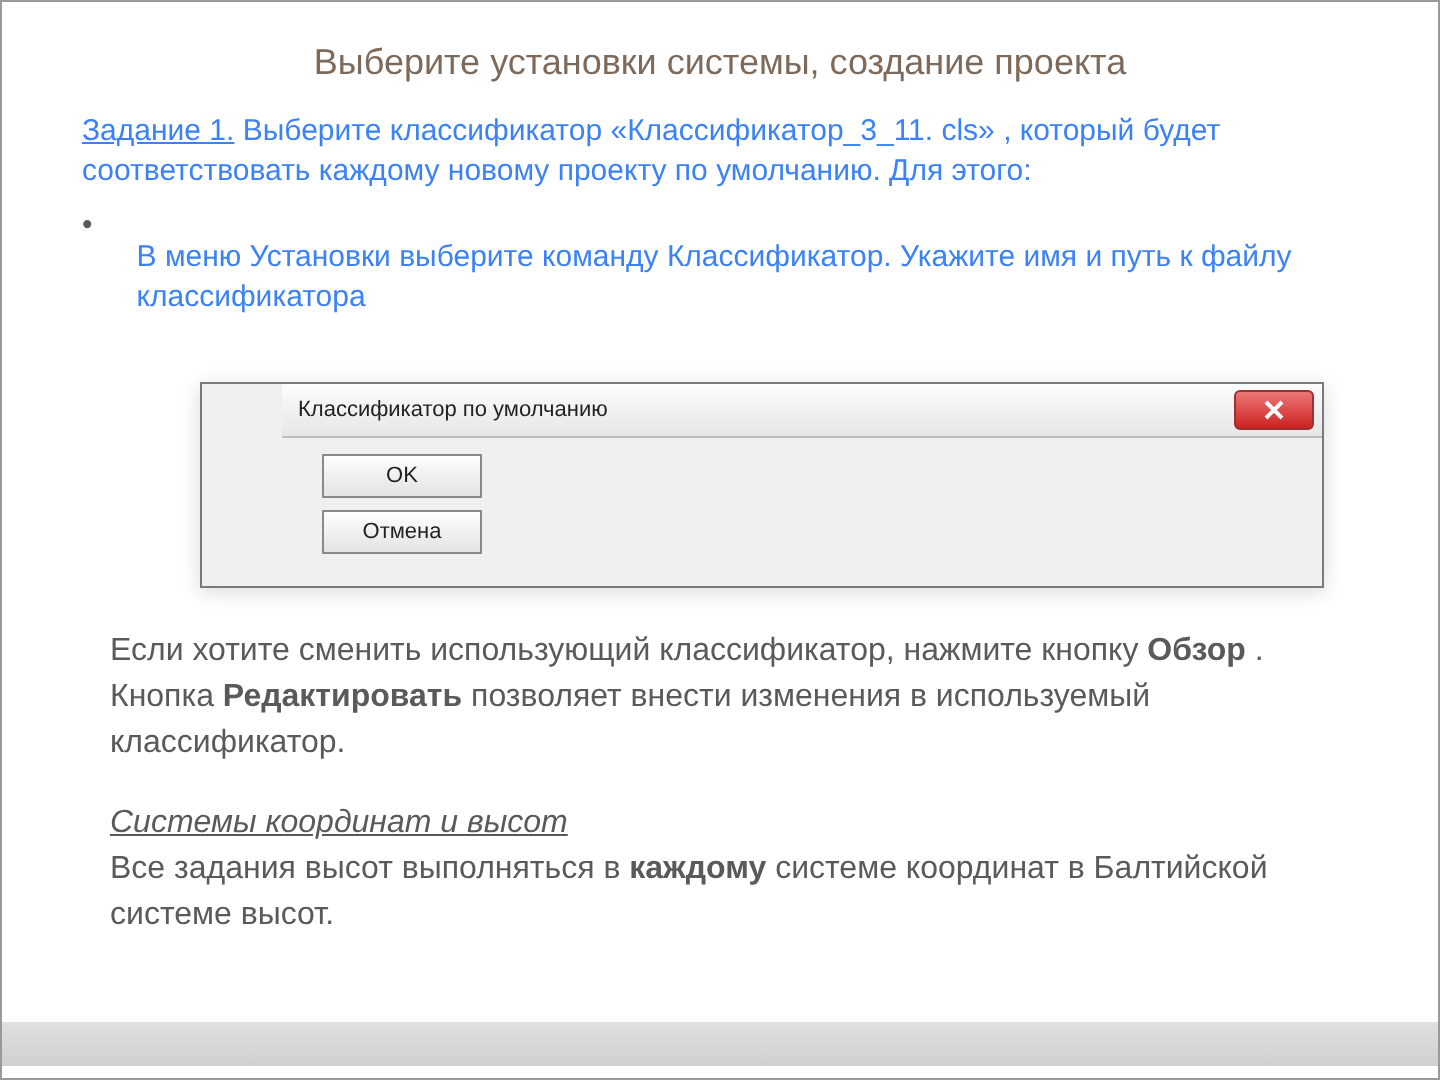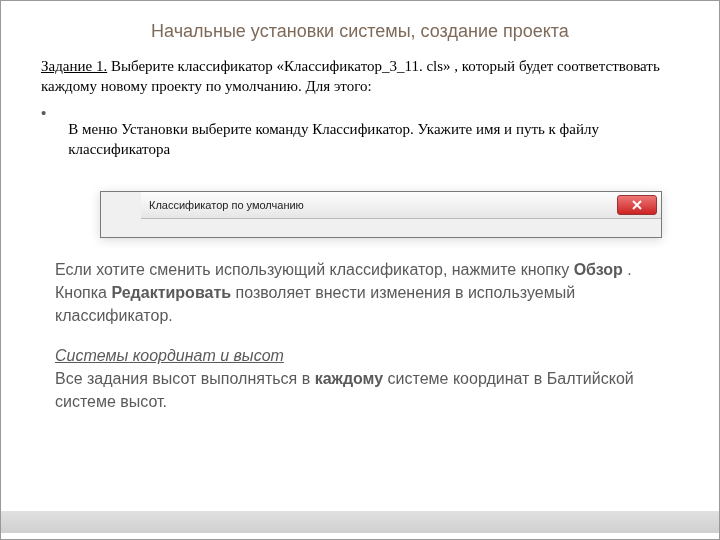--- a/index.html
+++ b/index.html
@@ -21,25 +21,24 @@
     padding: 20px 40px 20px 40px;
   }
   .title {
     text-align: center;
     color: #7e6a5a;
     font-size: 18px;
     margin: 0 0 14px 0;
     font-weight: normal;
   }
   .para {
-    color: #000000;
+    color: #3b82f6;
     font-size: 15px;
     line-height: 1.35;
     margin: 0 0 6px 0;
-    font-family: Liberation Serif, serif;
   }
   .task-label {
     text-decoration: underline;
   }
   .bullet-row {
     display: flex;
     align-items: flex-start;
   }
   .bullet {
     color: #5a5a5a;
@@ -165,21 +164,21 @@
     bottom: 6px;
     height: 22px;
     background: linear-gradient(#e0e0e0, #d0d0d0);
   }
 </style>
 </head>
 <body>
 
 <div class="slide">
 
-  <h2 class="title">Начальные установки системы, создание проекта</h2>
+  <h2 class="title">Выберите установки системы, создание проекта</h2>
 
   <p class="para">
     <span class="task-label">Задание 1.</span><span> Выберите классификатор «Классификатор_3_11. cls» , который будет соответствовать каждому новому проекту по умолчанию. Для этого:</span>
   </p>
 
   <div class="bullet-row">
     <span class="bullet">•</span>
     <p class="para" style="margin:16px;">В меню Установки выберите команду  Классификатор.   Укажите имя и путь к файлу  классификатора</p>
   </div>
 
@@ -188,20 +187,22 @@
       <div class="dlg-title">
         <span>Классификатор по умолчанию</span>
         <div class="dlg-close">
           <svg width="10" height="10" viewBox="0 0 10 10">
             <path d="M1 1 L9 9 M9 1 L1 9" stroke="#fff" stroke-width="2" fill="none"></path>
           </svg>
         </div>
       </div>
       <div class="dlg-body">
         <div class="dlg-right">
+          <div class="winbtn side-btn">OK</div>
+          <div class="winbtn side-btn">Отмена</div>
         </div>
       </div>
     </div>
   </div>
 
   <p class="under">
     <span>Если  хотите сменить использующий классификатор, нажмите кнопку </span><b>Обзор</b><span> .  Кнопка </span><b>Редактировать</b><span> позволяет внести изменения в используемый классификатор.</span>
   </p>
 
   <p class="under">

